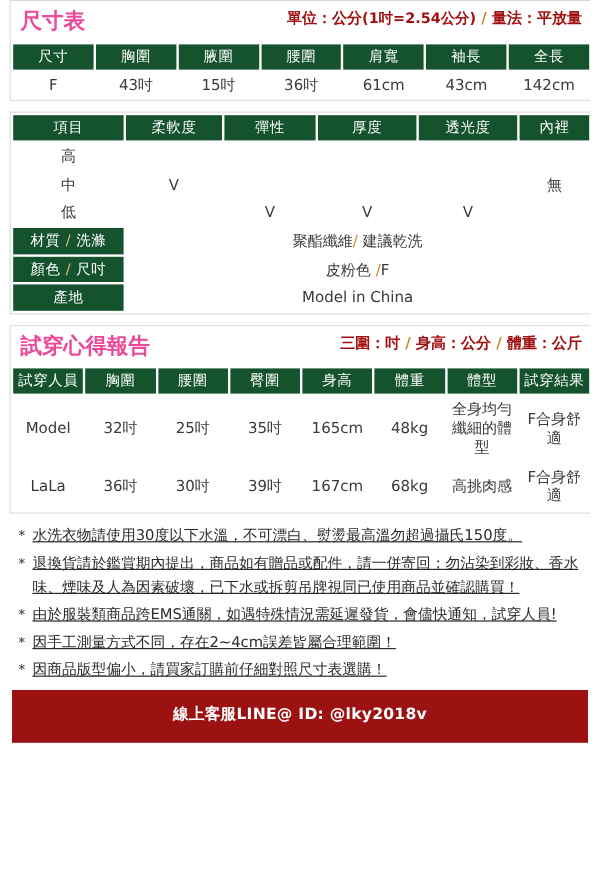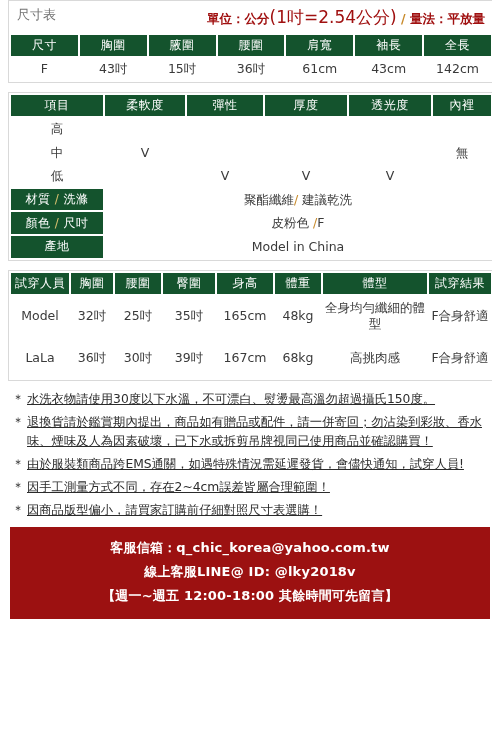--- a/index.html
+++ b/index.html
@@ -45,32 +45,32 @@
     color: #ffffff;
     font-size: 12px;
     letter-spacing: .5px;
   }
   .tbl td.titlebar {
     background: #ffffff;
     text-align: left;
     padding: 4px 6px 5px 6px;
   }
   .title-left {
-    color: #737373;
-    font-size: 13px;
-    font-weight: normal;
+    color: #ec4899;
+    font-size: 18px;
+    font-weight: bold;
     float: left;
   }
   .title-right {
     color: #a01010;
     font-size: 12.5px;
     font-weight: bold;
     float: right;
   }
-  .title-right .thin { font-weight: normal; font-size: 17px; }
+  .title-right .thin { font-weight: bold; font-size: 12px; }
   .sep { color: #c88a2a; }
   .hd .sep { color: #d8c070; }
   .clr { clear: both; }
 
   .outerwrap {
     border: 1px solid #d9d9d9;
     background: #e9e9e9;
     padding: 0;
     margin-bottom: 9px;
   }
@@ -195,20 +195,27 @@
         <td class="hd">產地</td>
         <td colspan="5">Model in China</td>
       </tr>
     </tbody>
       </table>
   </div>
 
   <div class="outerwrap">
     <table class="tbl">
       <tbody>
+          <tr>
+        <td class="titlebar" colspan="8">
+          <span class="title-left">試穿心得報告</span>
+          <span class="title-right"><span>三圍：吋</span><span class="sep"> / </span><span>身高：公分</span><span class="sep"> / </span><span>體重：公斤</span></span>
+          <span class="clr"></span>
+        </td>
+      </tr>
       <tr>
         <td class="hd" style="width:54px">試穿人員</td>
         <td class="hd" style="width:38px">胸圍</td>
         <td class="hd" style="width:42px">腰圍</td>
         <td class="hd" style="width:48px">臀圍</td>
         <td class="hd" style="width:52px">身高</td>
         <td class="hd" style="width:42px">體重</td>
         <td class="hd" style="width:100px">體型</td>
         <td class="hd">試穿結果</td>
       </tr>
@@ -253,18 +260,16 @@
       <span class="star">＊</span>
       <span class="txt">因手工測量方式不同，存在2~4cm誤差皆屬合理範圍！</span>
     </div>
     <div class="note">
       <span class="star">＊</span>
       <span class="txt">因商品版型偏小，請買家訂購前仔細對照尺寸表選購！</span>
     </div>
   </div>
 
   <div class="contact">
-    <div>客服信箱：q_chic_korea@yahoo.com.tw</div>
     <div>線上客服LINE@ ID: @lky2018v</div>
-    <div>【週一~週五 12:00-18:00 其餘時間可先留言】</div>
   </div>
 
 </div>
 
 </body></html>

